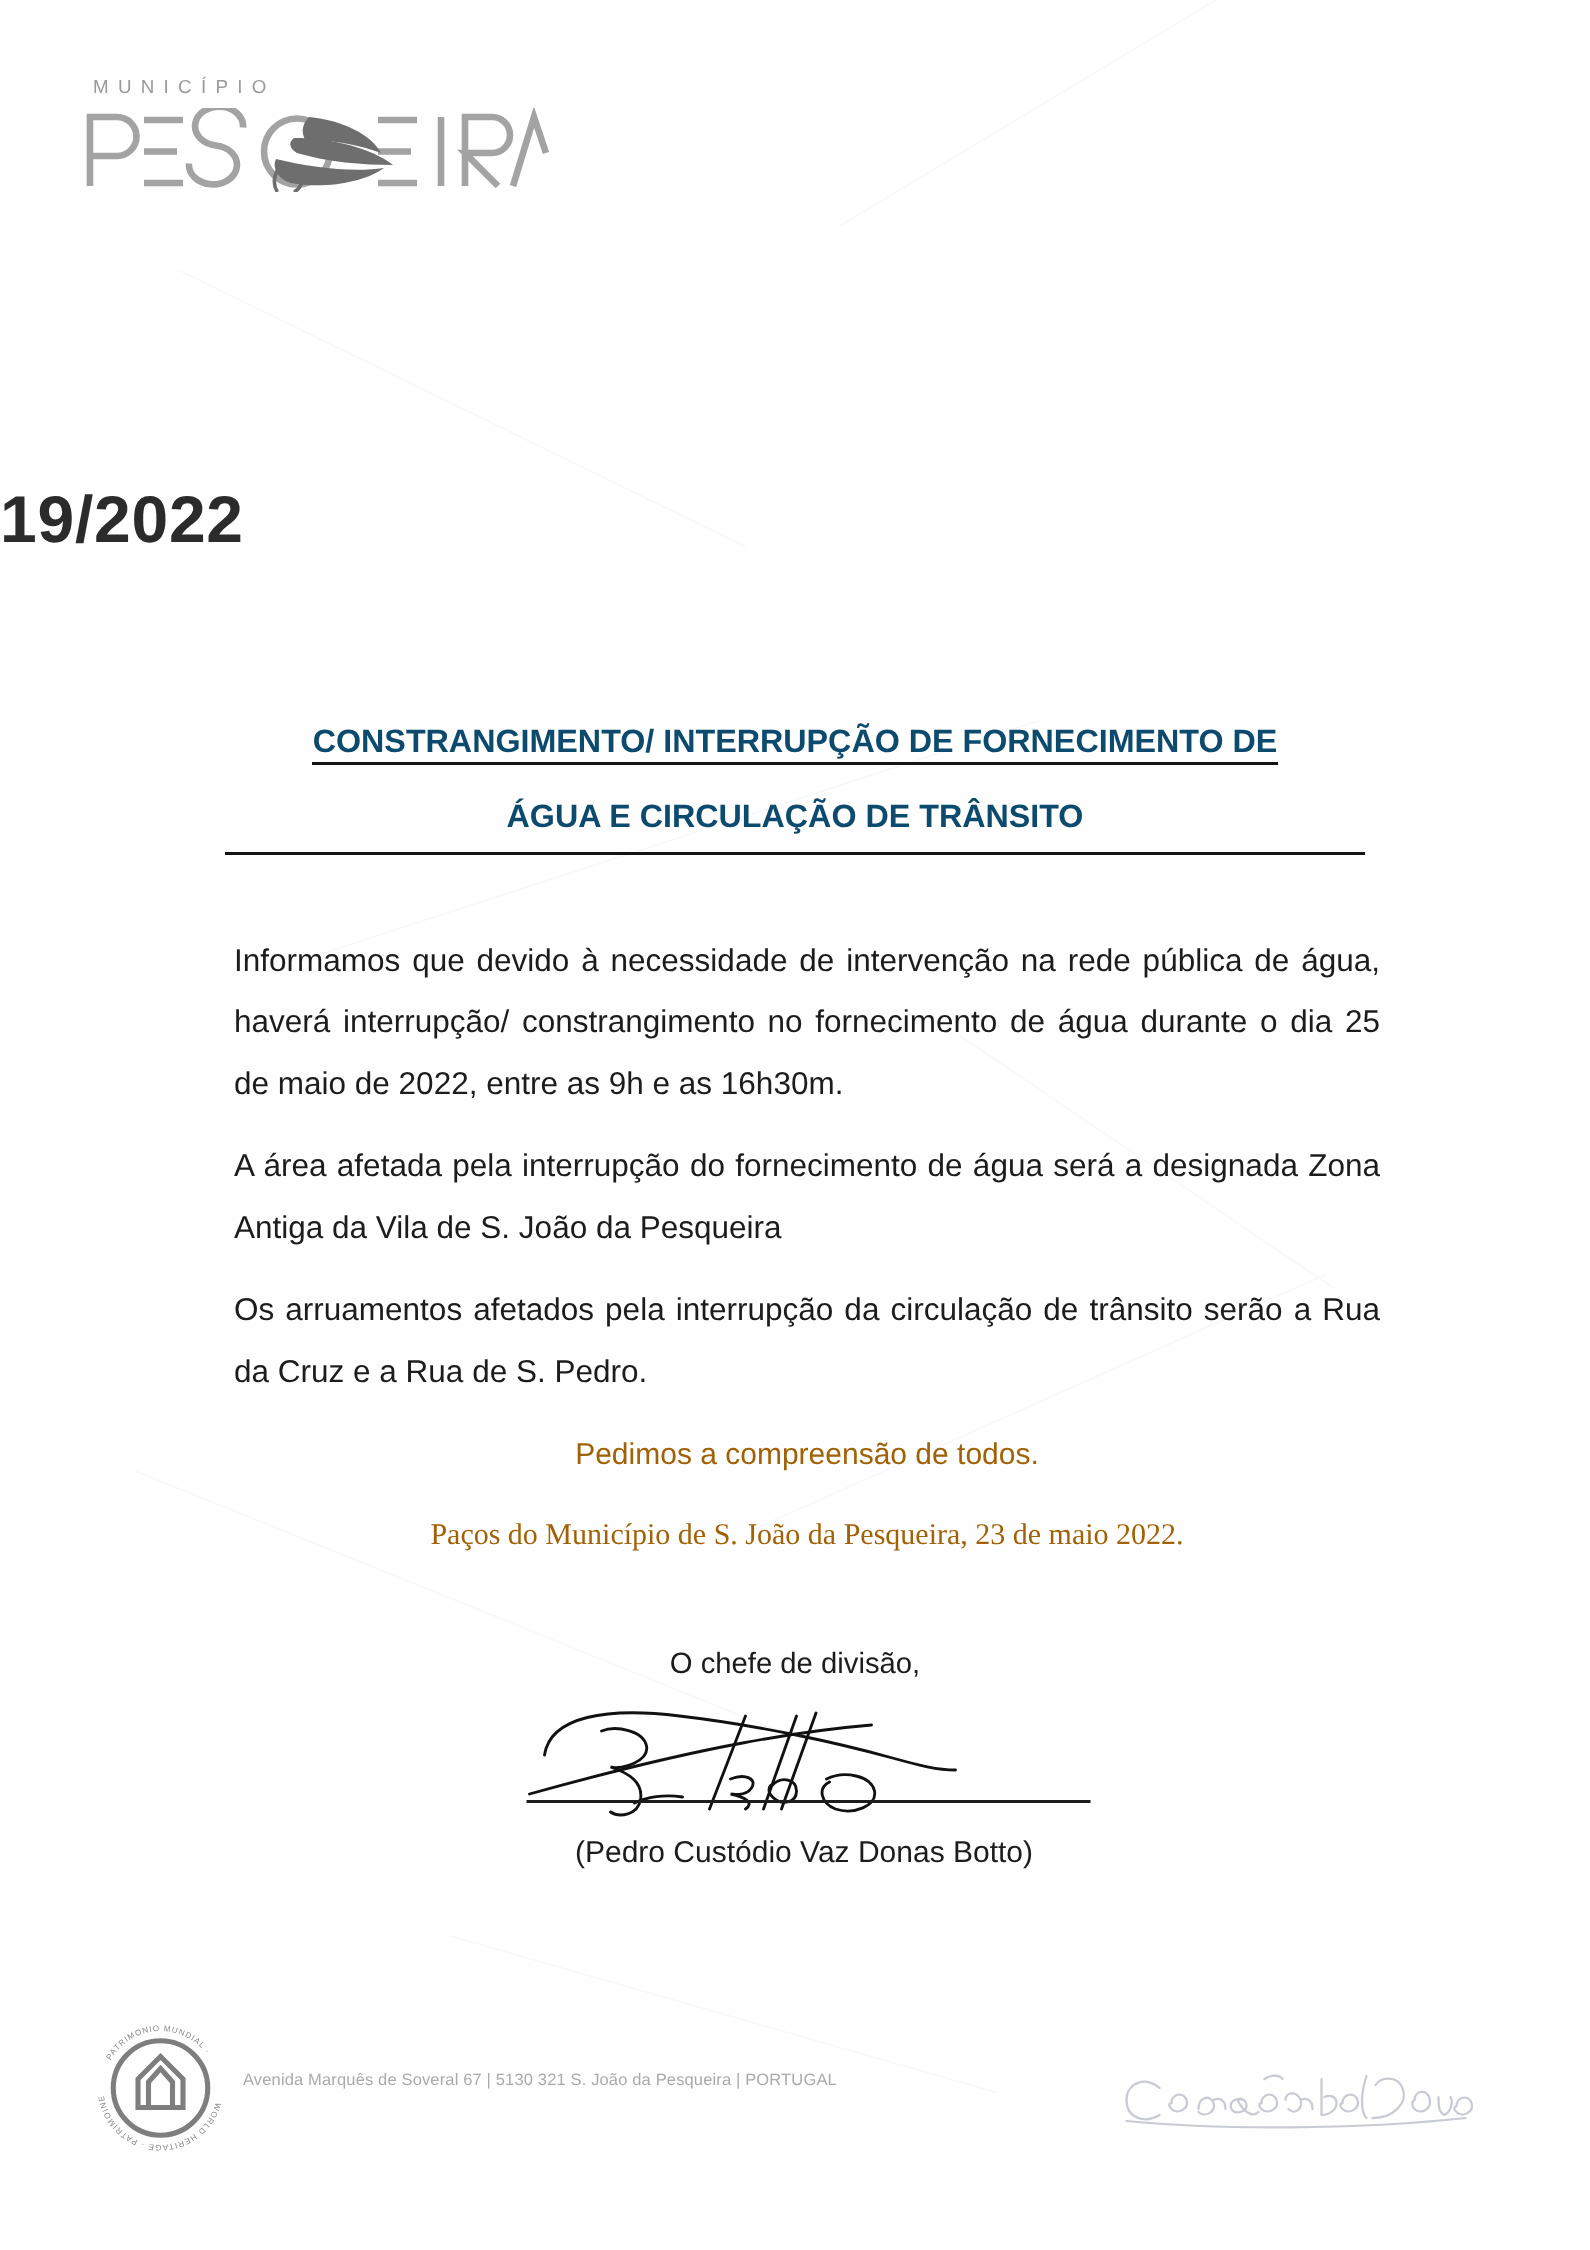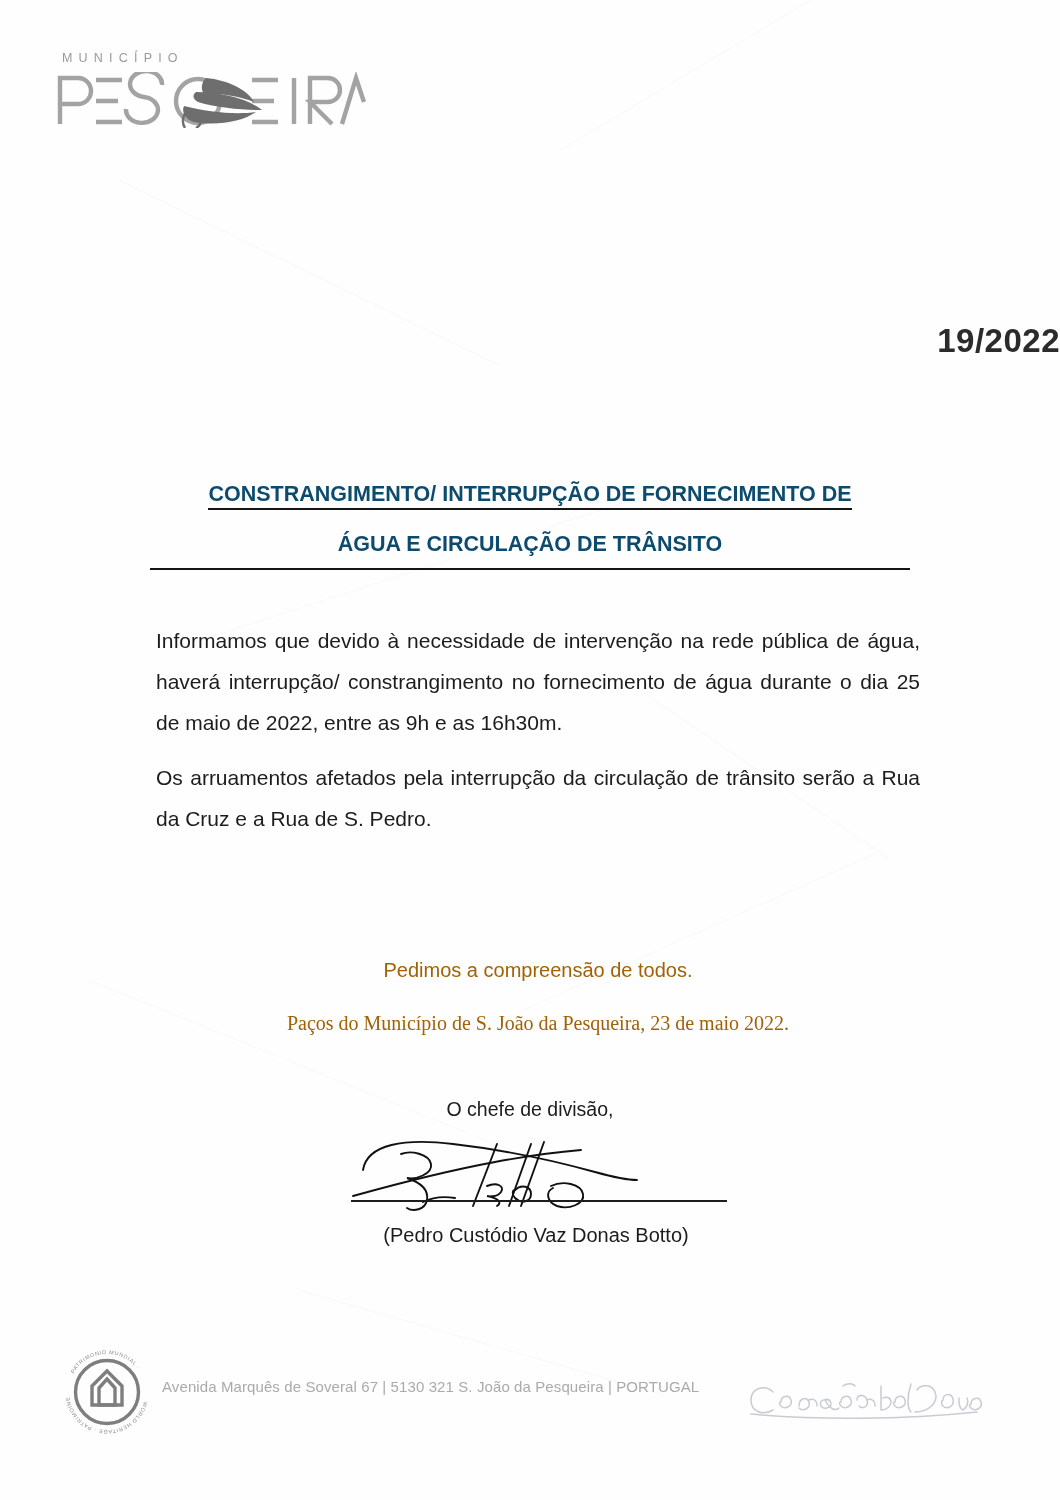--- a/index.html
+++ b/index.html
@@ -68,22 +68,22 @@
     font-size: 37px;
     font-weight: bold;
     letter-spacing: .5px;
     color: #2b2b2b;
   }
   .aviso-num {
     position: absolute;
     left: 0;
     right: 0;
     top: 322px;
-    text-align: right;
-    font-size: 33px;
+    text-align: left;
+    font-size: 44px;
     font-weight: bold;
     letter-spacing: .5px;
     color: #2b2b2b;
   }
 
   .subject {
     position: absolute;
     left: 150px;
     width: 760px;
     top: 472px;
@@ -171,21 +171,21 @@
     top: 1343px;
     width: 98px;
     height: 98px;
   }
   .unesco svg { display: block; }
 
   .footer-text {
     position: absolute;
     left: 162px;
     top: 1378px;
-    font-size: 15px;
+    font-size: 11px;
     line-height: 18.5px;
     color: #a9aaac;
     letter-spacing: .1px;
     white-space: nowrap;
   }
   .footer-text div { margin: 0; }
 
   .douro {
     position: absolute;
     right: 72px;
@@ -249,20 +249,21 @@
 
   <div class="aviso-num">19/2022</div>
 
   <div class="subject">
     <span>CONSTRANGIMENTO/ INTERRUPÇÃO DE FORNECIMENTO DE</span>
     <span class="l2">ÁGUA E CIRCULAÇÃO DE TRÂNSITO</span>
   </div>
 
   <div class="body-block">
     <p>Informamos que devido à necessidade de intervenção na rede pública de água, haverá interrupção/ constrangimento no fornecimento de água durante o dia 25 de maio de 2022, entre as 9h e as 16h30m.</p>
+    <p>A área afetada pela interrupção do fornecimento de água será a designada Zona Antiga da Vila de S. João da Pesqueira</p>
     <p>Os arruamentos afetados pela interrupção da circulação de trânsito serão a Rua da Cruz e a Rua de S. Pedro.</p>
   </div>
 
   <div class="closing">
     <p>Pedimos a compreensão de todos.</p>
     <p>Paços do Município de S. João da Pesqueira, 23 de maio 2022.</p>
   </div>
 
   <div class="sign-label">O chefe de divisão,</div>
 

